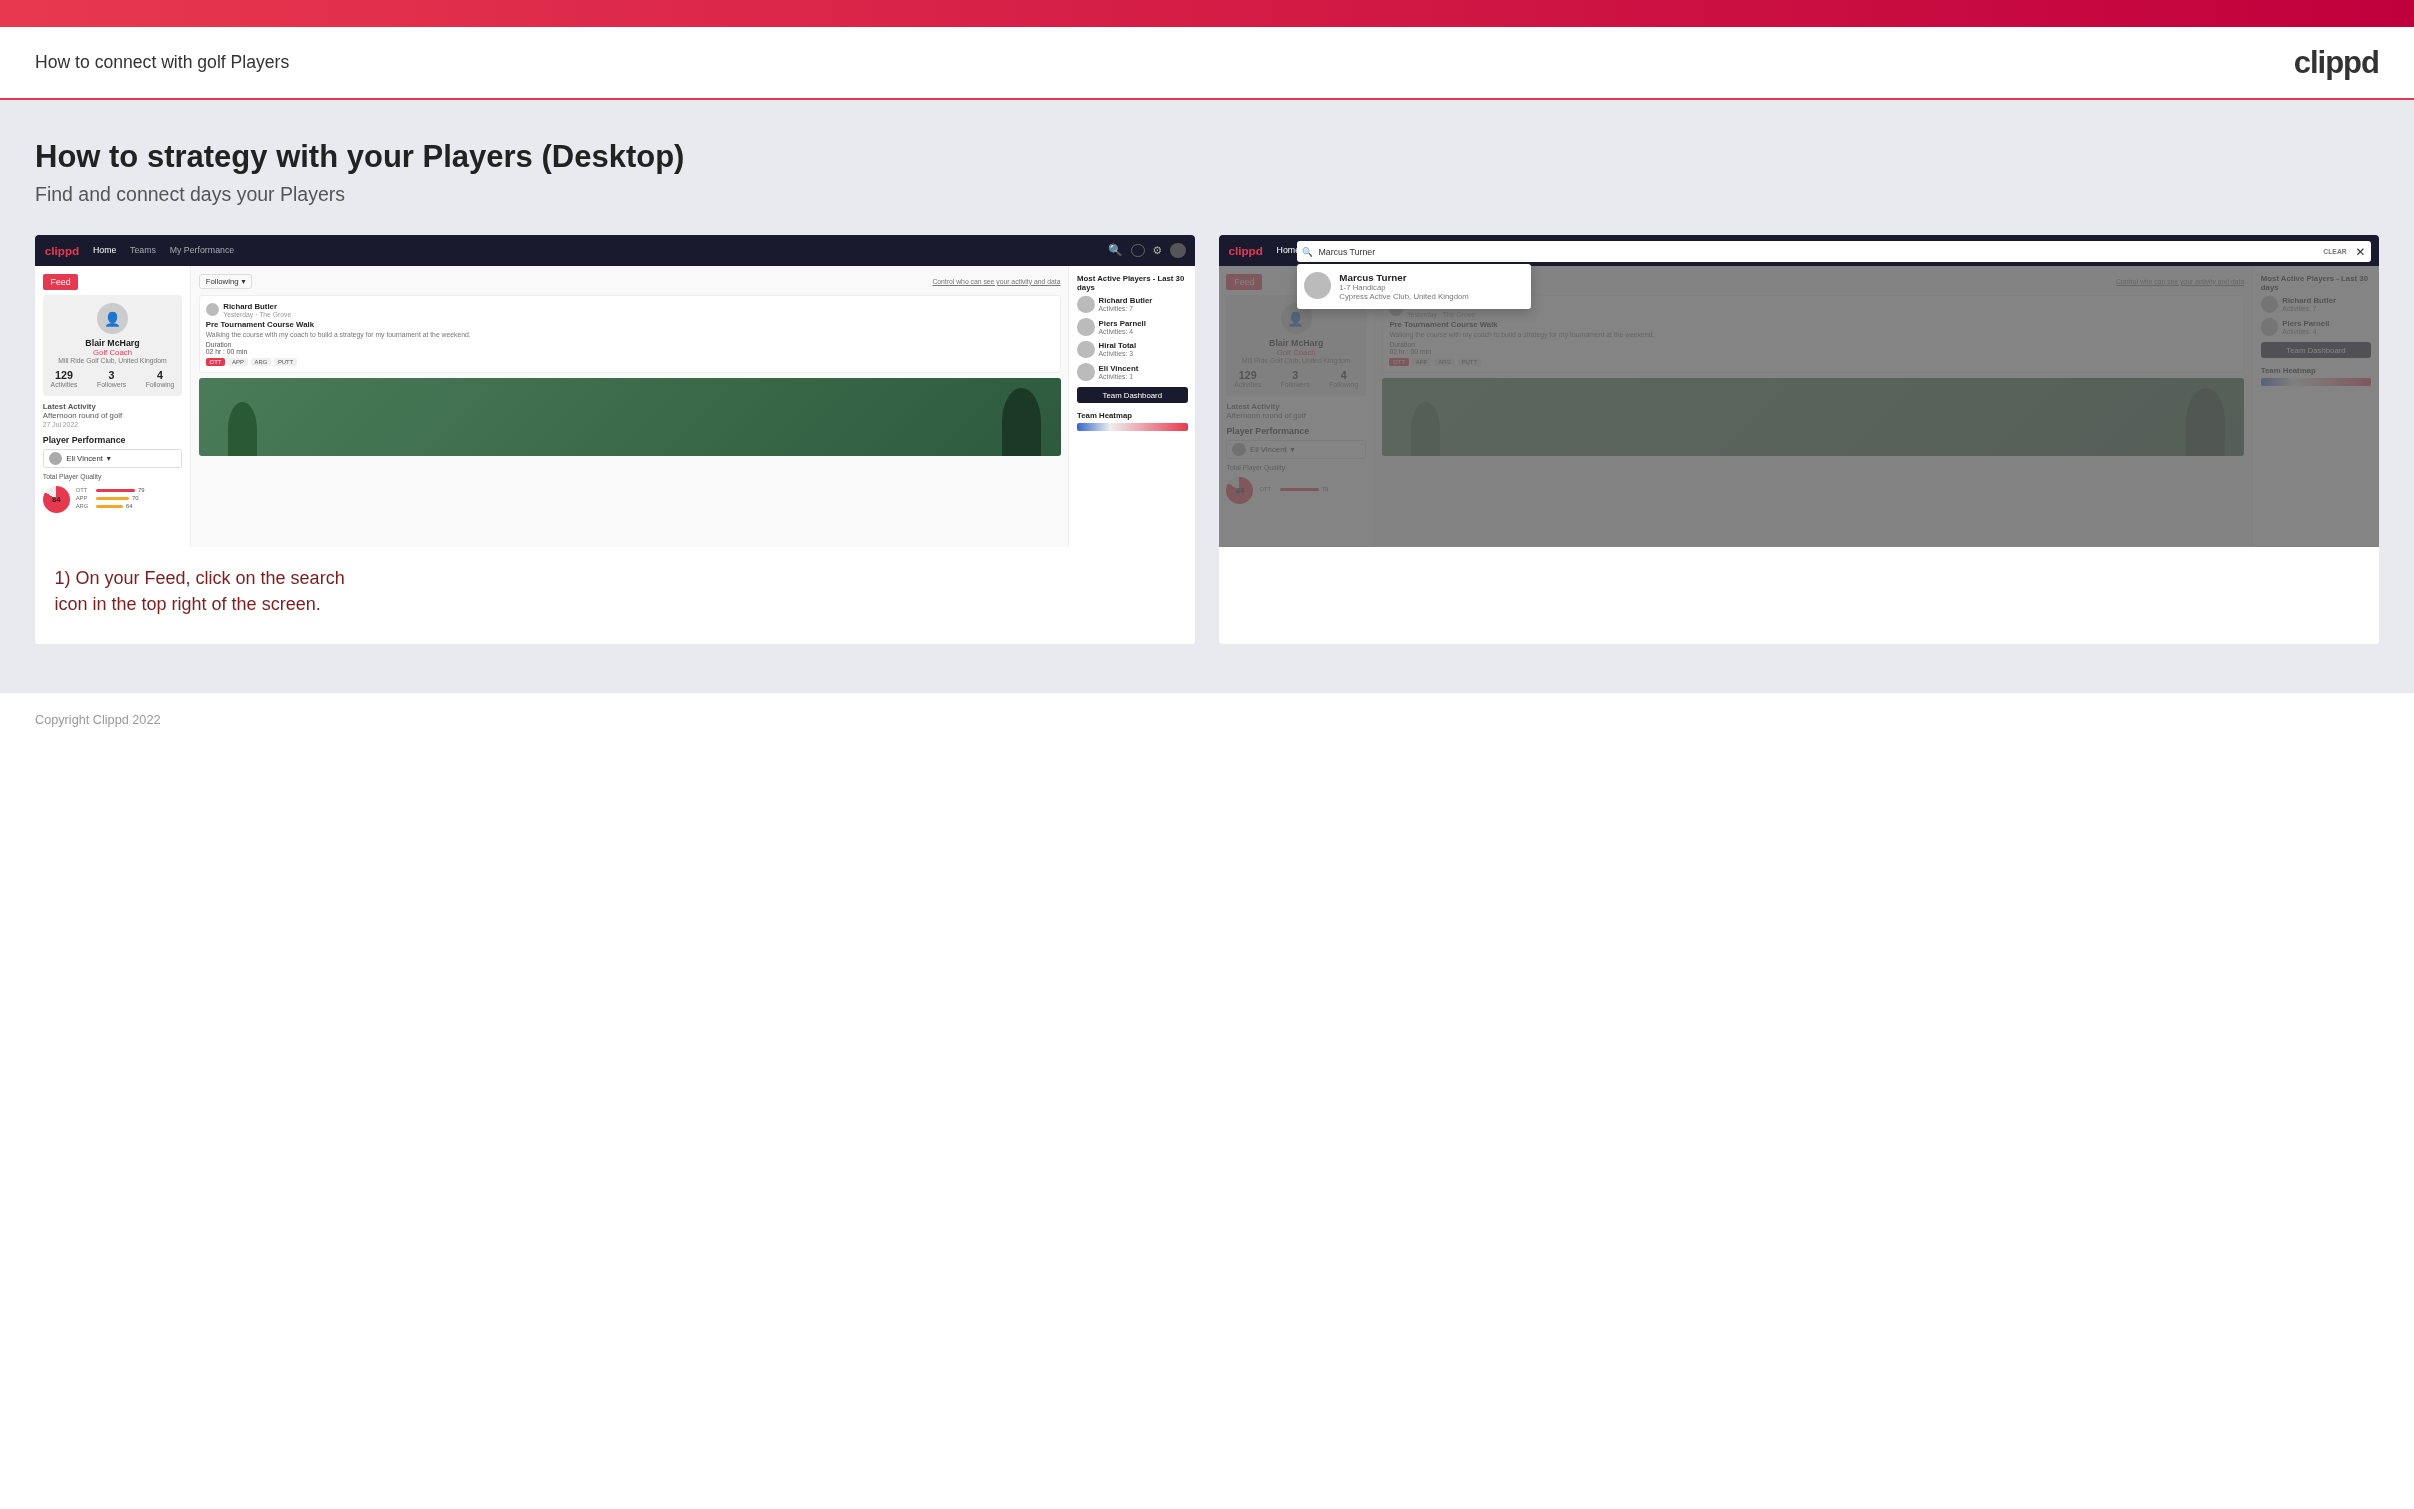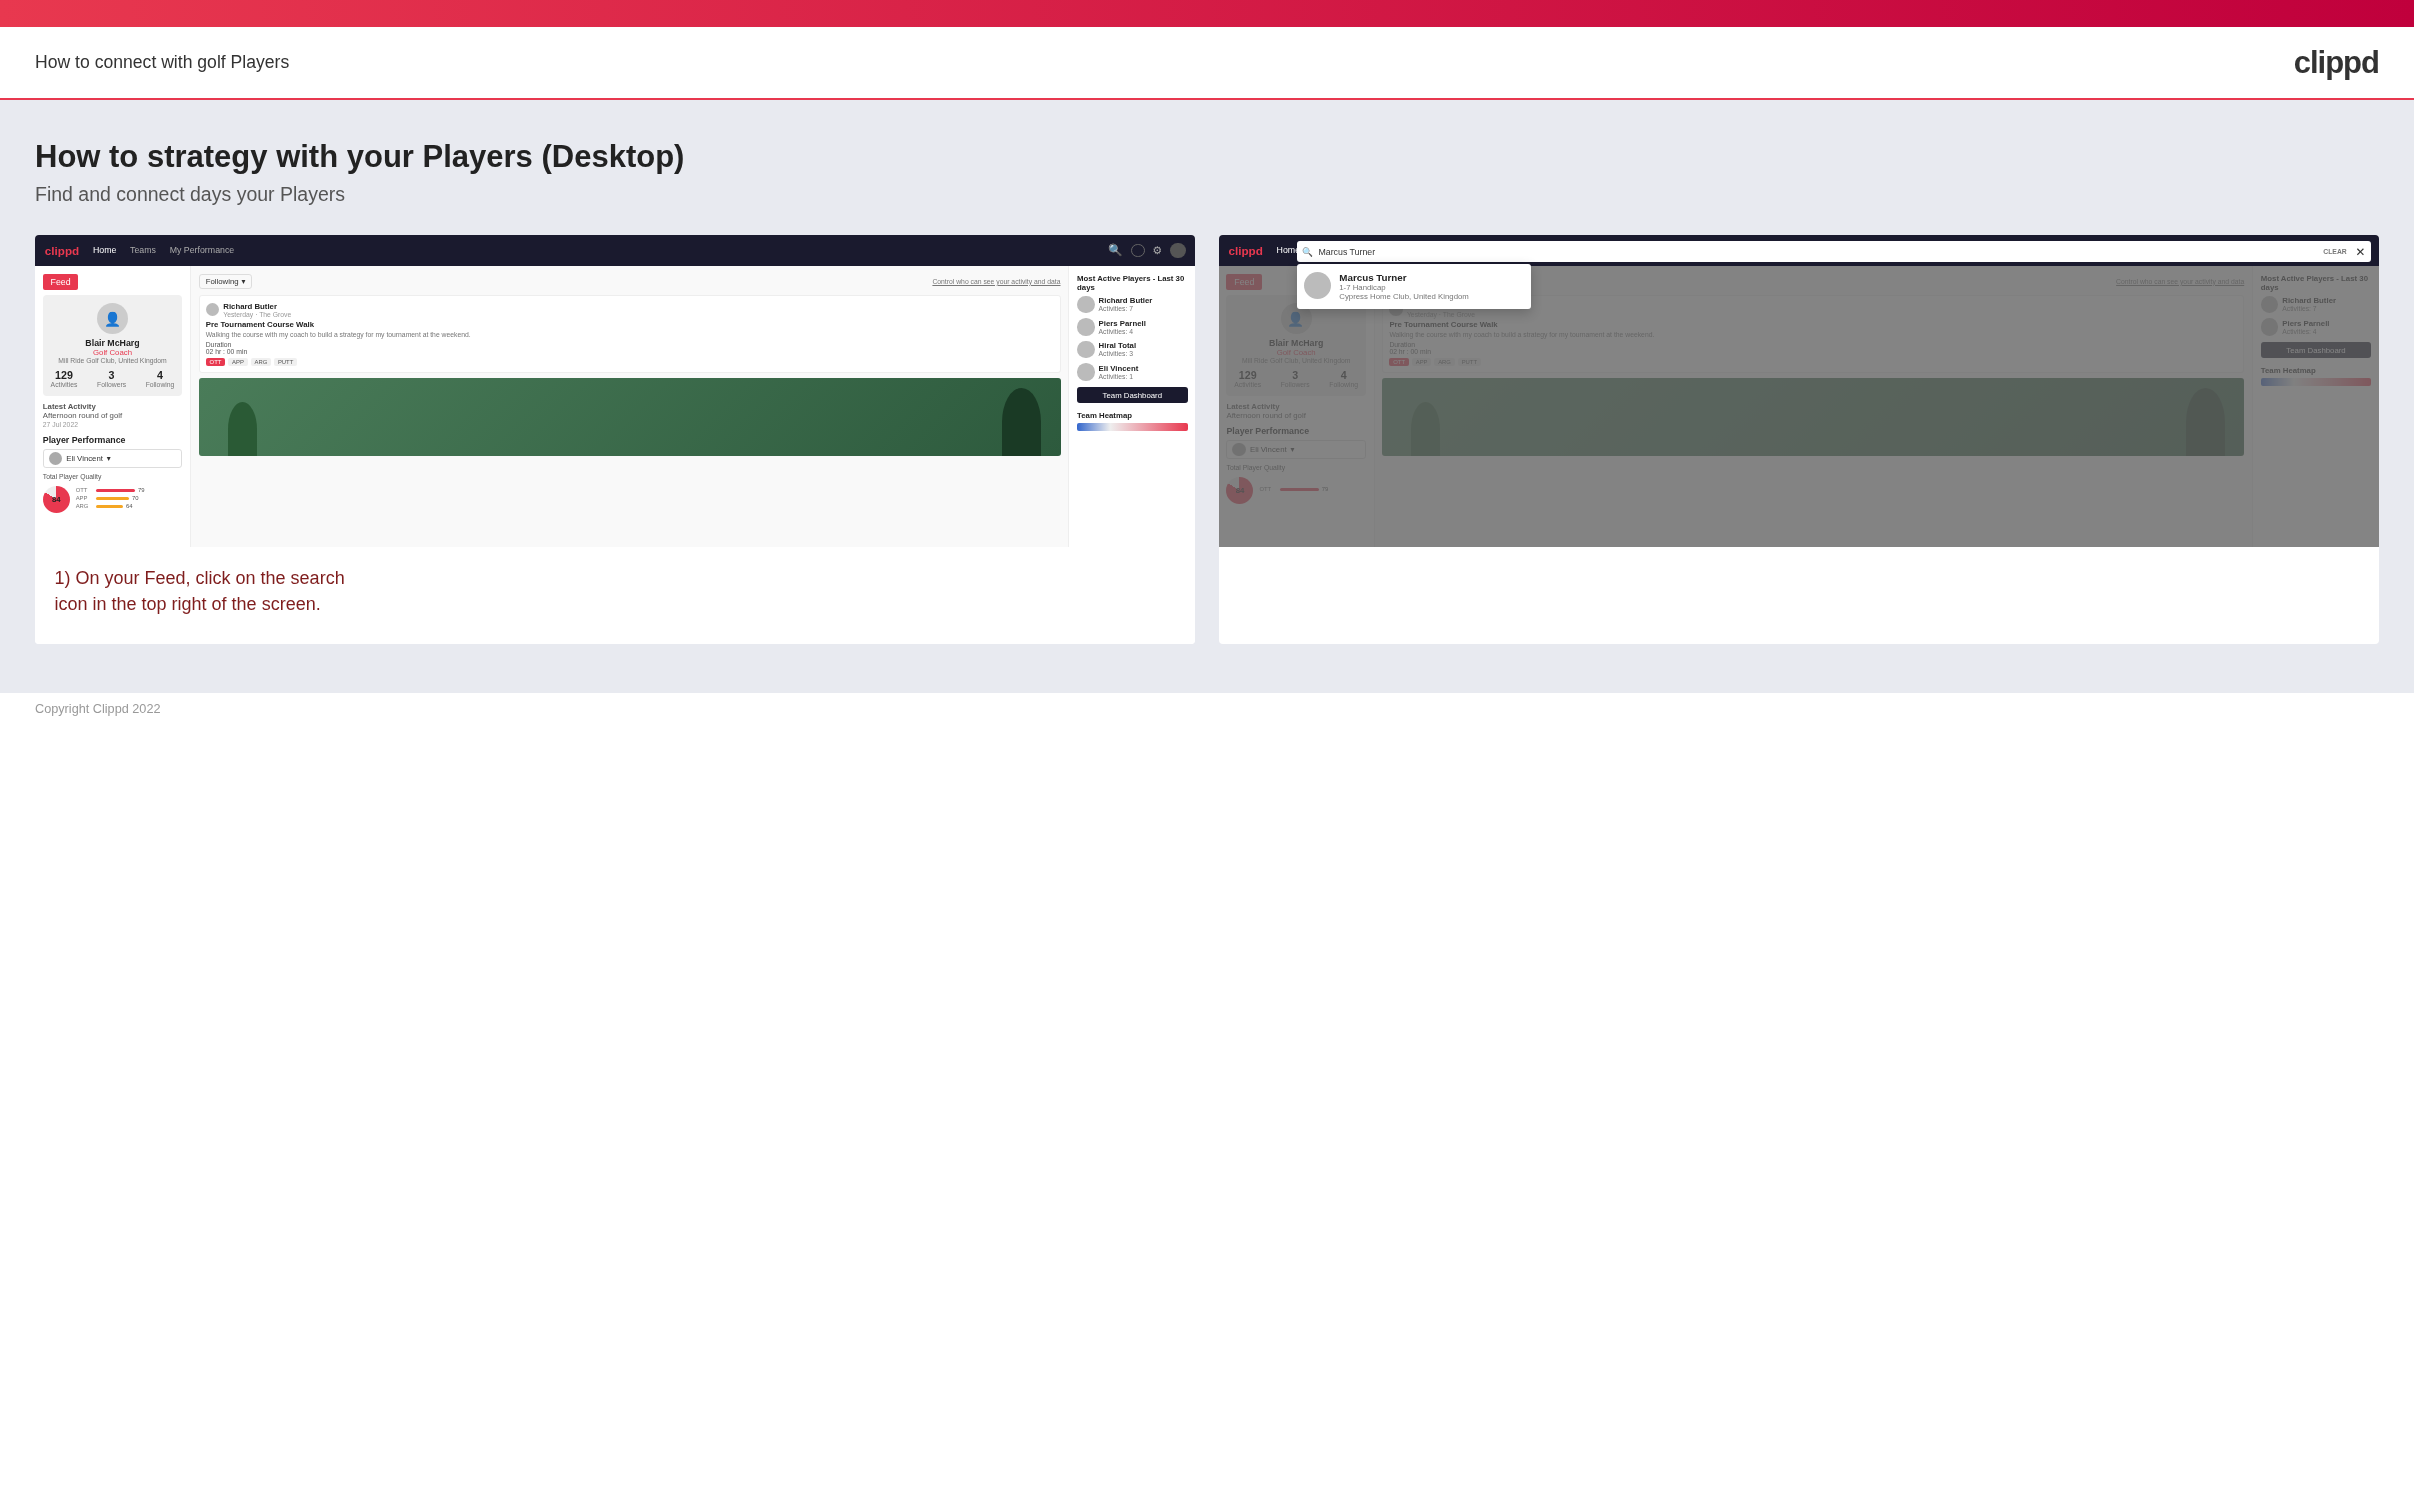--- a/index.html
+++ b/index.html
@@ -406,21 +406,21 @@
       background: #fff;
     }
     .caption-text {
       font-size: 18px;
       color: #7f1d1d;
       line-height: 1.4;
     }
 
     
     .footer {
-      padding: 6px 35px;
+      padding: 17px 35px;
       background: #fff;
     }
     .footer-text {
       font-size: 12.7px;
       color: #999;
     }
 
     
     .app-nav-bar {
       background: #1a1a2e;
@@ -753,21 +753,21 @@
           <span style="font-size:6.8px;color:#777;font-weight:600;">CLEAR</span>
           <span style="font-size:11.7px;color:#333;margin-left:3.9px;">✕</span>
         </div>
 
         <div style="position:absolute;top:29px;left:78px;width:234px;background:#fff;border-radius:2.9px;padding:7.8px;z-index:30;box-shadow:0 3.9px 11.7px rgba(0,0,0,0.2);">
           <div style="display:flex;align-items:flex-start;gap:7.8px;">
             <div style="width:27px;height:27px;border-radius:50%;background:#bbb;flex-shrink:0;"></div>
             <div>
               <div style="font-weight:700;font-size:9.8px;color:#222;">Marcus Turner</div>
               <div style="font-size:7.8px;color:#777;">1-7 Handicap</div>
-              <div style="font-size:7.8px;color:#777;">Cypress Home Club, United Kingdom</div>
+              <div style="font-size:7.8px;color:#777;">Cypress Active Club, United Kingdom</div>
             </div>
           </div>
         </div>
 
       </div>
 
     </div>
 
   </div>
 </div>

